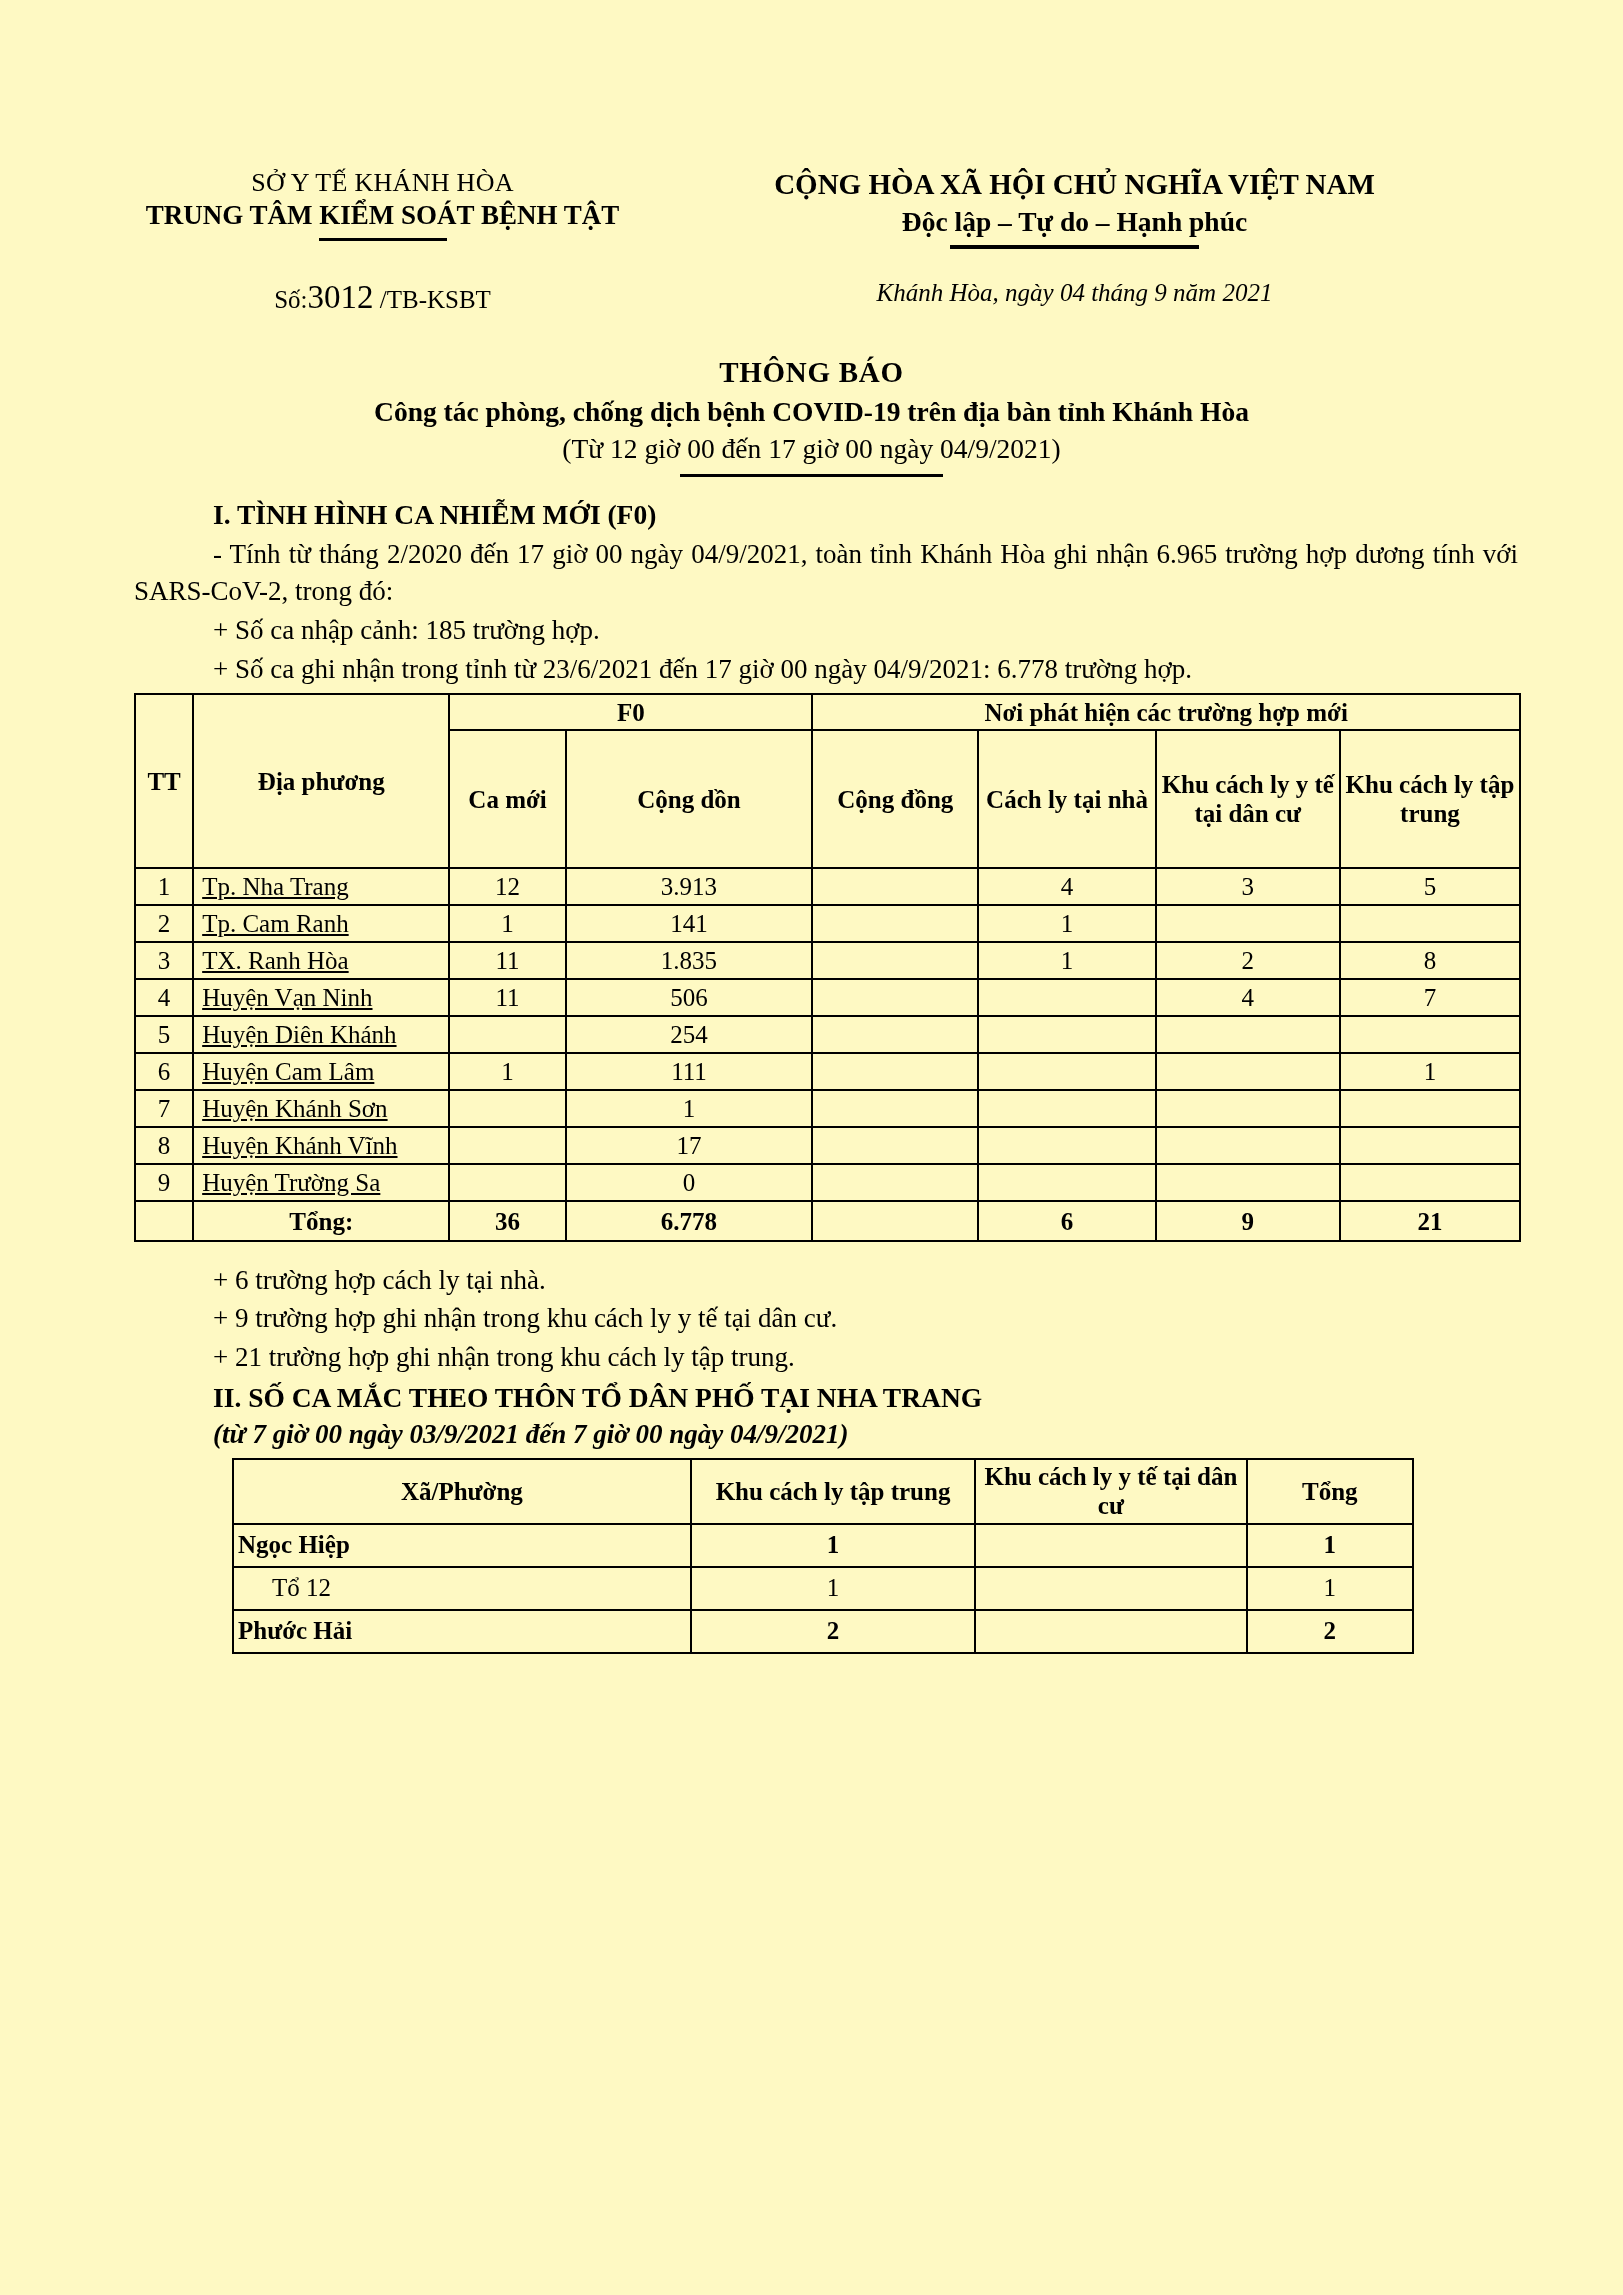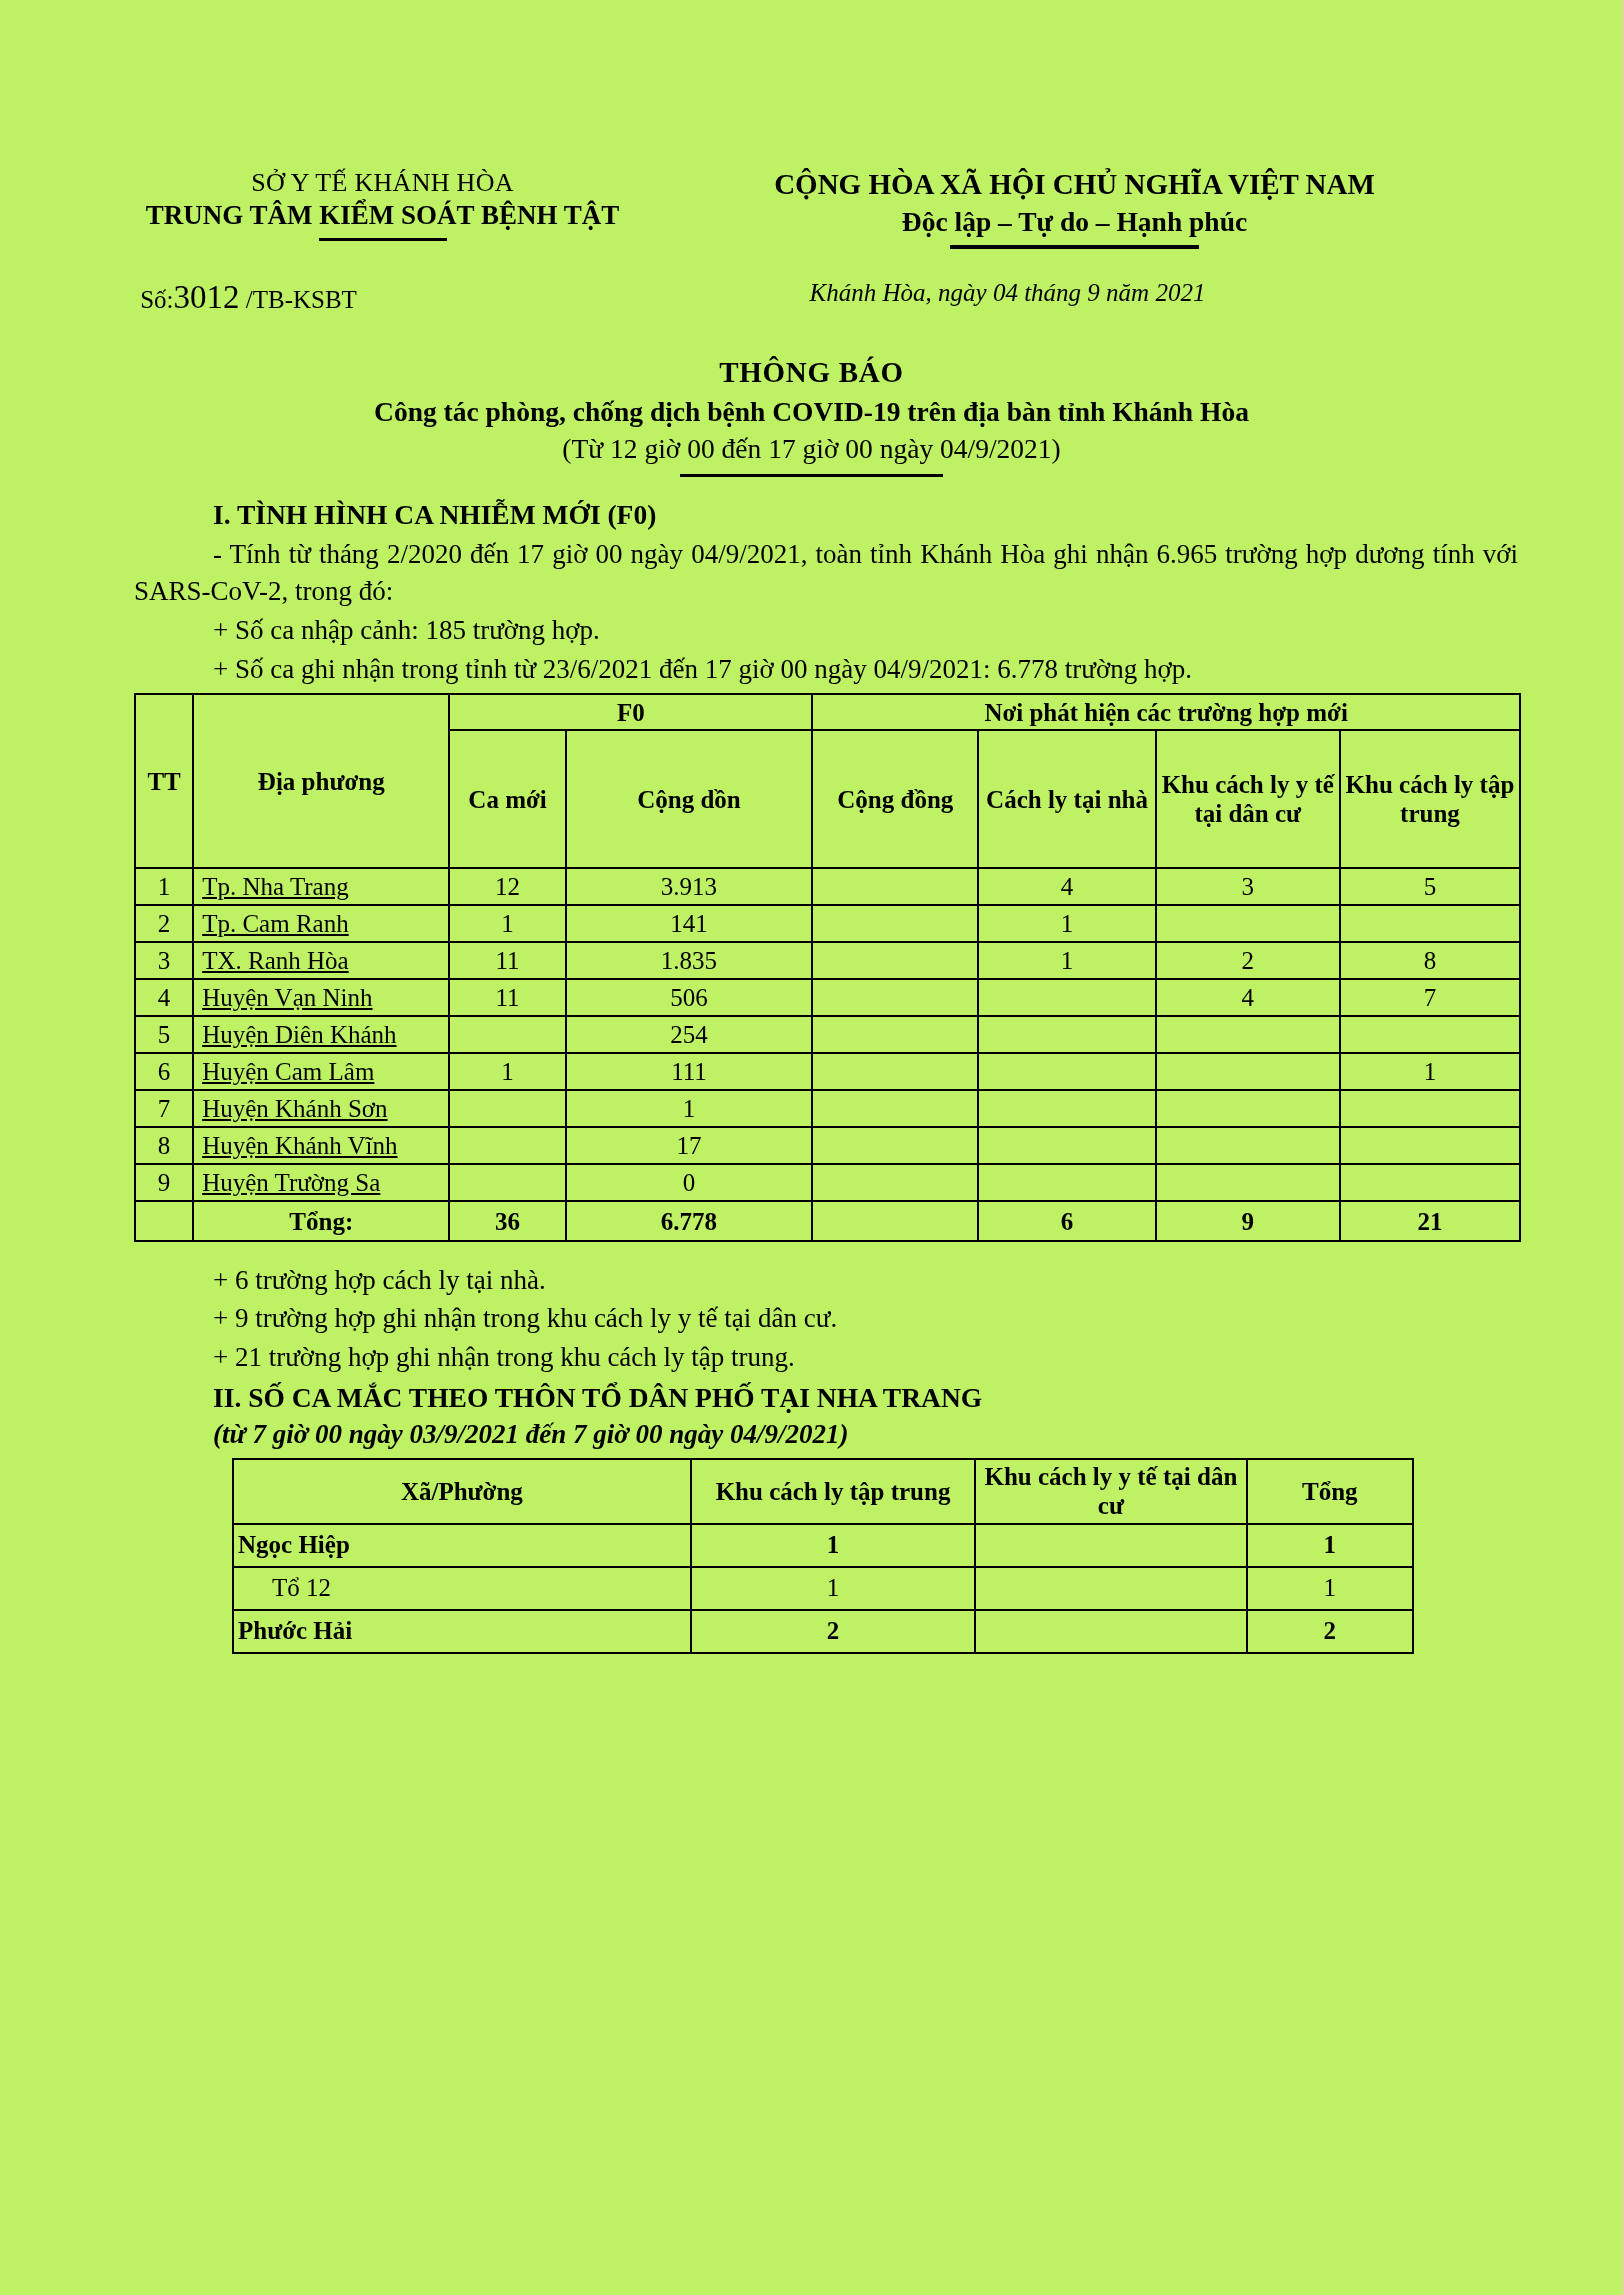--- a/index.html
+++ b/index.html
@@ -4,21 +4,21 @@
 <style>
   html, body {
     margin: 0;
     padding: 0;
     background: #ffffff;
   }
   .page {
     position: relative;
     width: 1623px;
     height: 2295px;
-    background: #bef264;
+    background: #fef9c3;
     font-family: "Liberation Serif", "DejaVu Serif", serif;
     color: #000000;
     box-sizing: border-box;
     padding: 0;
     overflow: hidden;
   }
 
   
   .doc-header {
     display: flex;
@@ -66,20 +66,21 @@
   .nation-line2 {
     font-size: 27.5px;
     font-weight: bold;
     line-height: 1.25;
     margin-top: 2.6px;
     white-space: nowrap;
   }
 
   .doc-number-row {
     display: flex;
+    padding-left: 134px;
     padding-right: 105px;
     margin-top: 30px;
   }
   .docnum-left {
     width: 497px;
     text-align: center;
     font-size: 25px;
     white-space: nowrap;
   }
   .docnum-left .big-num {

